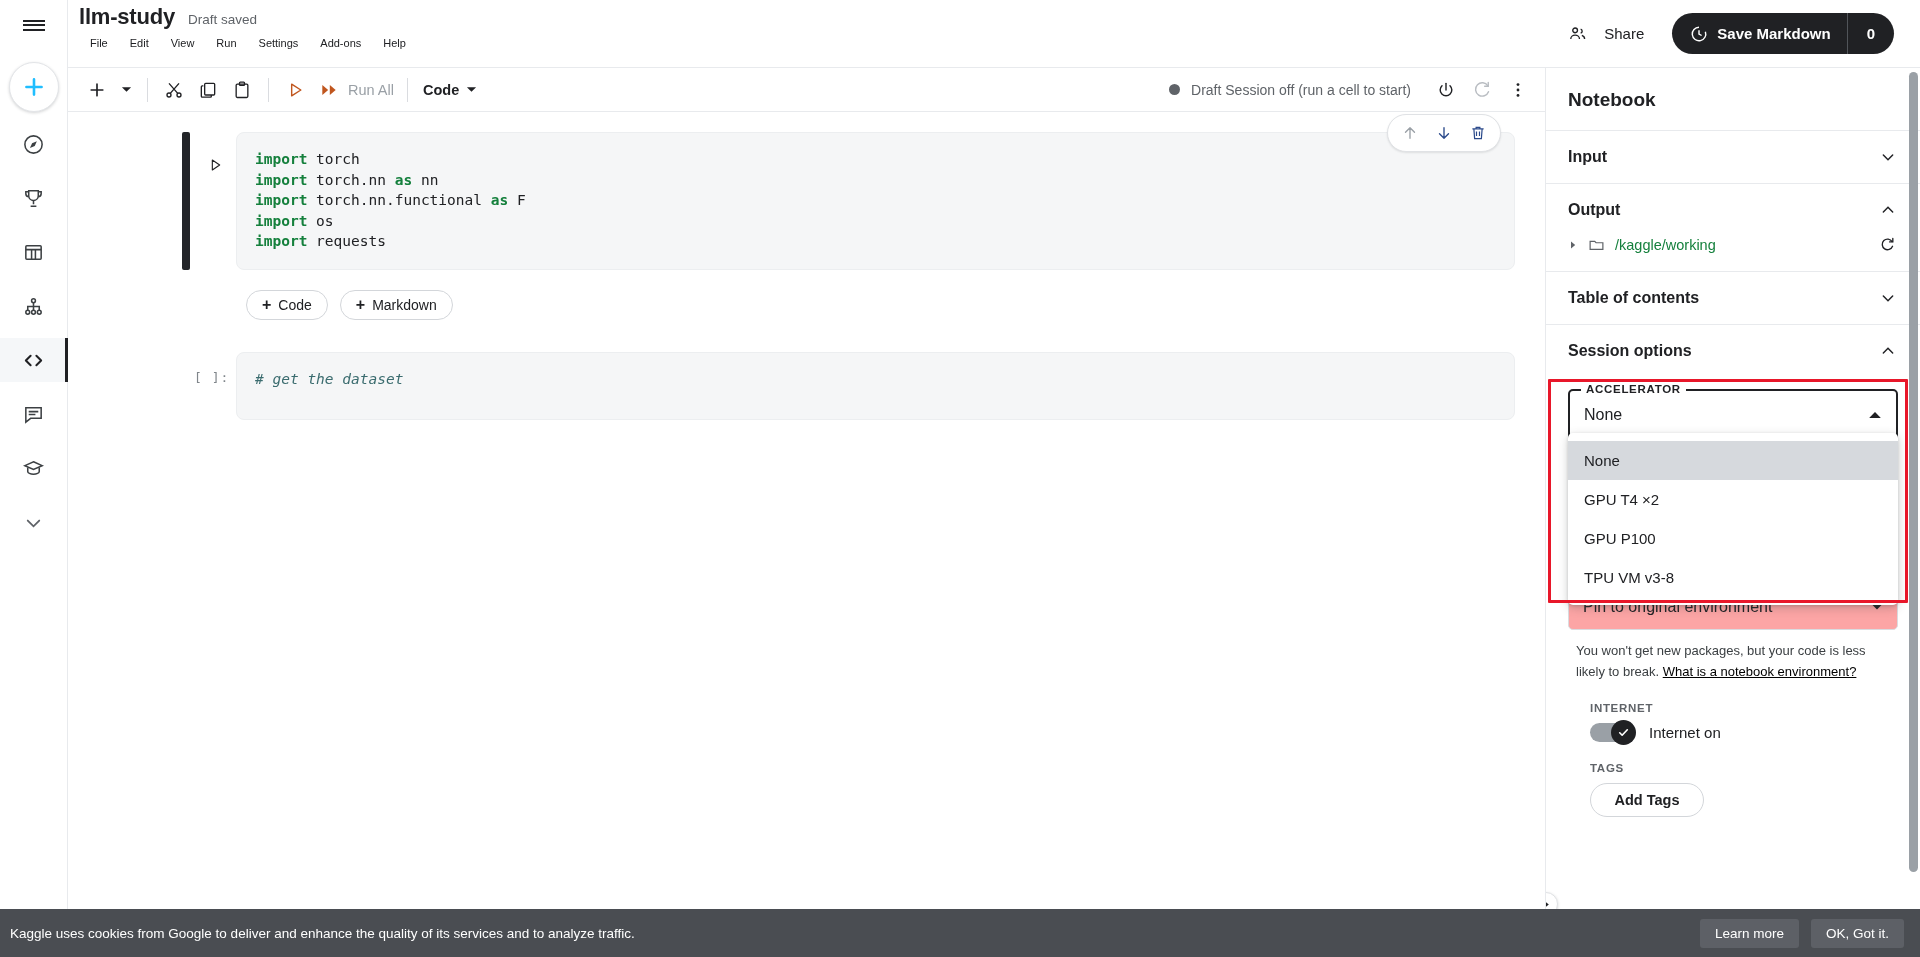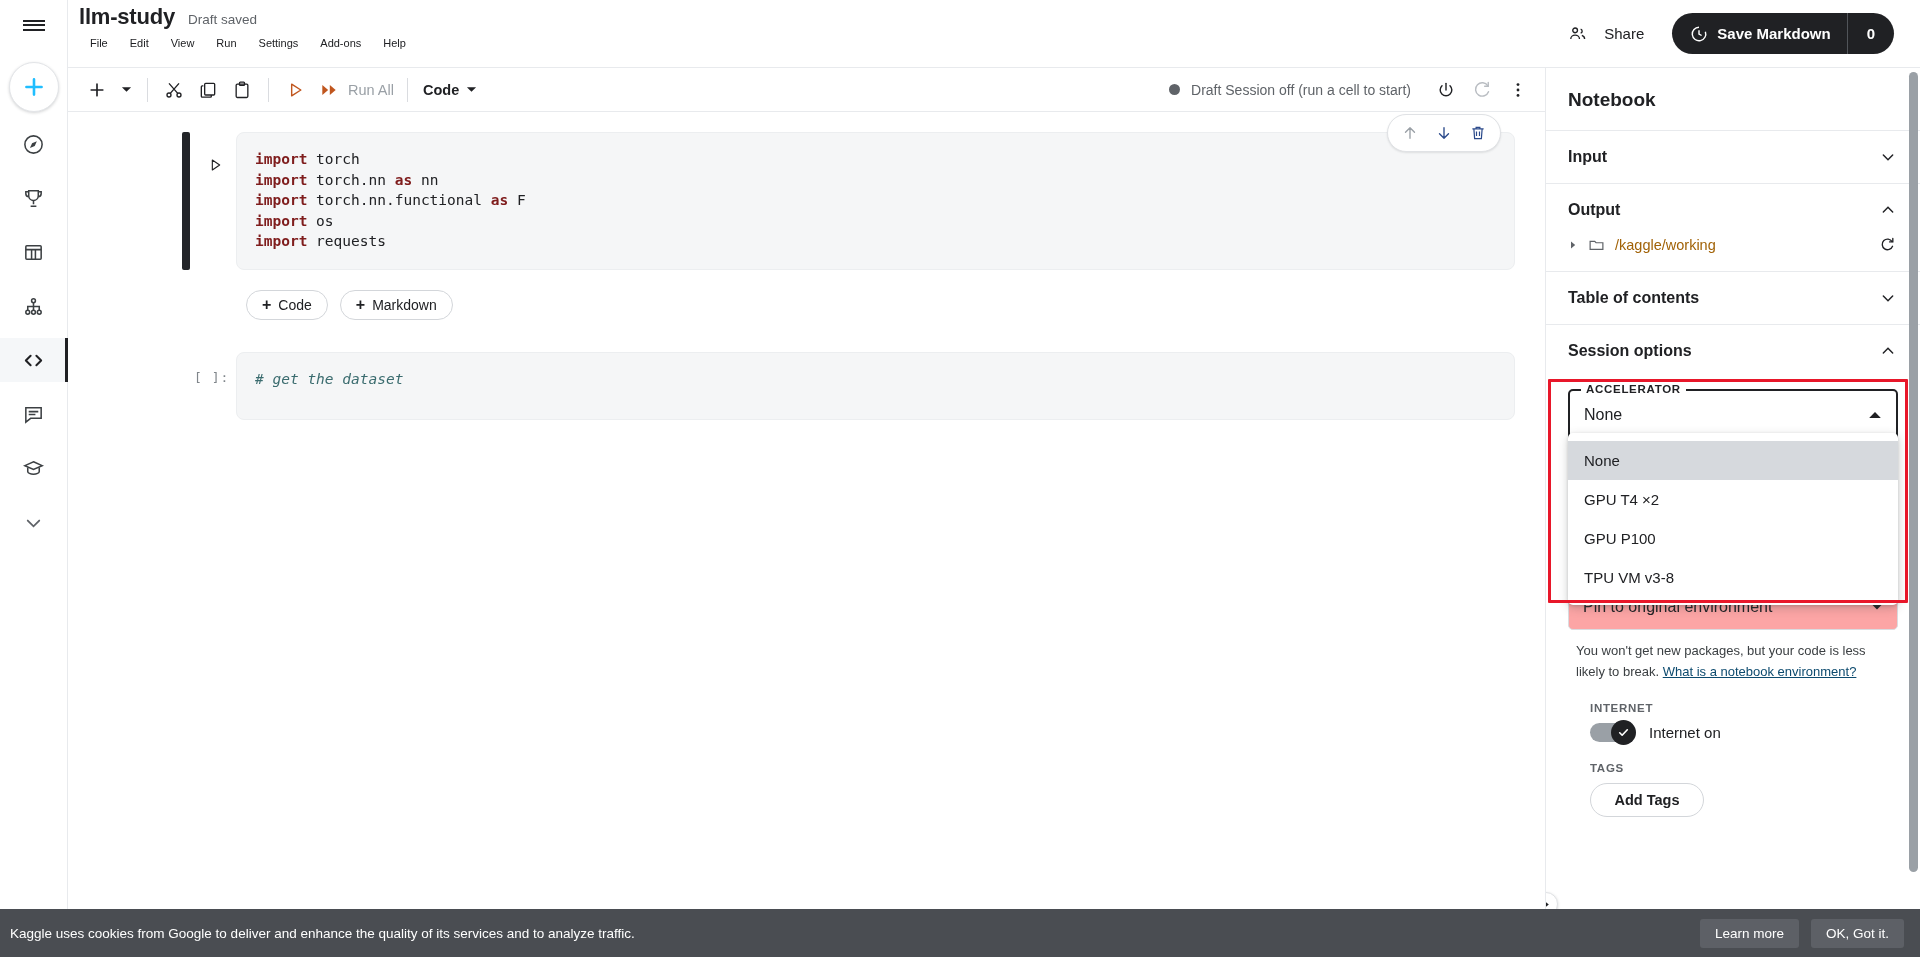--- a/index.html
+++ b/index.html
@@ -112,21 +112,21 @@
   #cell1-run svg { width: 16px; height: 16px; }
   .code-box {
     position: absolute; left: 168px; right: 30px;
     background: #f5f6f7; border: 1px solid #eceef0; border-radius: 8px;
   }
   #cell1-code { top: 0; height: 138px; padding: 16px 18px; }
   .code-line {
     font-family: "DejaVu Sans Mono", "Liberation Mono", monospace;
     font-size: 14.5px; line-height: 20.5px; color: #202124; white-space: pre;
   }
-  .kw { color: #7f1d1d; font-weight: 700; }
+  .kw { color: #15803d; font-weight: 700; }
   .cmt { color: #3b6c6f; font-style: italic; }
 
   #cell1-actions {
     position: absolute; right: 44px; top: -18px;
     display: flex; align-items: center; gap: 6px;
     background: #fff; border: 1px solid #e0e2e5; border-radius: 20px;
     padding: 4px 8px; box-shadow: 0 1px 2px rgba(60,64,67,.12);
   }
   #cell1-actions .act { width: 28px; height: 28px; display:flex;align-items:center;justify-content:center;cursor:pointer;border-radius:4px;}
   #cell1-actions .act svg { width: 18px; height: 18px; }
@@ -158,21 +158,21 @@
     display: flex; align-items: center; justify-content: space-between;
     padding: 17px 24px 17px 22px; cursor: pointer;
   }
   .sb-head .lbl { font-size: 16px; font-weight: 700; color: #202124; }
   .chev { width: 16px; height: 16px; }
   #output-row {
     display: flex; align-items: center; padding: 0 24px 18px 22px; gap: 10px; cursor: pointer;
   }
   #output-row .tri { width: 10px; height: 10px; flex: none; }
   #output-row .fold { width: 17px; height: 17px; flex: none; }
-  #output-row .pathtxt { font-size: 14.5px; color: #a16207; }
+  #output-row .pathtxt { font-size: 14.5px; color: #15803d; }
   #output-row .refresh { margin-left: auto; width: 17px; height: 17px; cursor: pointer;}
 
   
   #accel-region {
     position: absolute; left: 2px; top: 311px; width: 360px; height: 224px;
     border: 3px solid #e8172a; border-radius: 1px; pointer-events: none; z-index: 60;
   }
   #accel-wrap { position: relative; padding: 12px 22px 0 22px; }
   #accel-field {
     position: relative; height: 52px; border: 2px solid #202124; border-radius: 5px;
@@ -197,21 +197,21 @@
   .accel-opt.sel { background: #d6d9dd; }
 
   #env-block { position: absolute; left: 0; right: 0; top: 516px; padding: 0 22px; }
   #env-select {
     height: 46px; border: 1px solid #dadce0; border-radius: 5px;
     display: flex; align-items: center; padding: 0 14px; cursor: pointer; background: #fca5a5;
   }
   #env-value { font-size: 16px; color: #202124; }
   #env-caret { margin-left: auto; width: 12px; height: 12px; }
   #env-help { padding: 10px 6px 0 8px; font-size: 13px; line-height: 21px; color: #3c4043; }
-  #env-help a { color: #0c4a6e; text-decoration: underline; cursor: pointer; }
+  #env-help a { color: #000000; text-decoration: underline; cursor: pointer; }
 
   .sb-mini-label {
     font-size: 11.5px; font-weight: 700; letter-spacing: .7px; color: #5f6368;
     padding: 20px 22px 9px 22px;
   }
   #internet-row { display: flex; align-items: center; gap: 16px; padding: 0 22px; }
   #toggle {
     position: relative; width: 43px; height: 19px; border-radius: 10px;
     background: #9aa0a6; cursor: pointer;
   }

